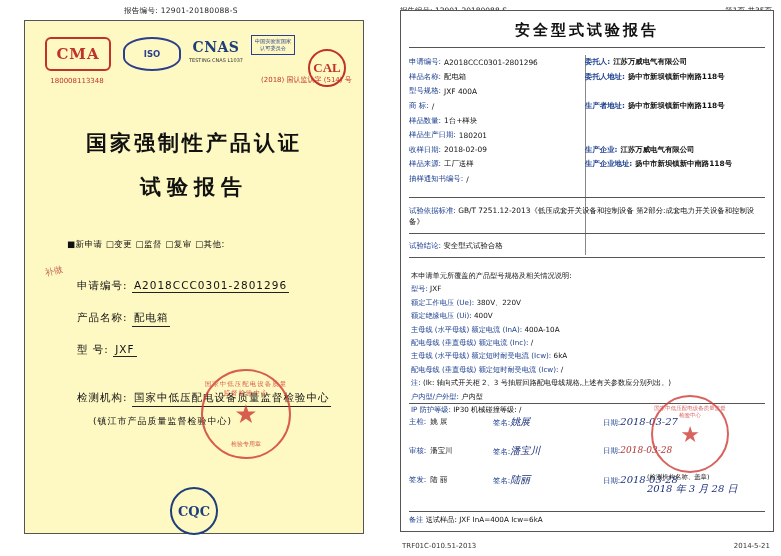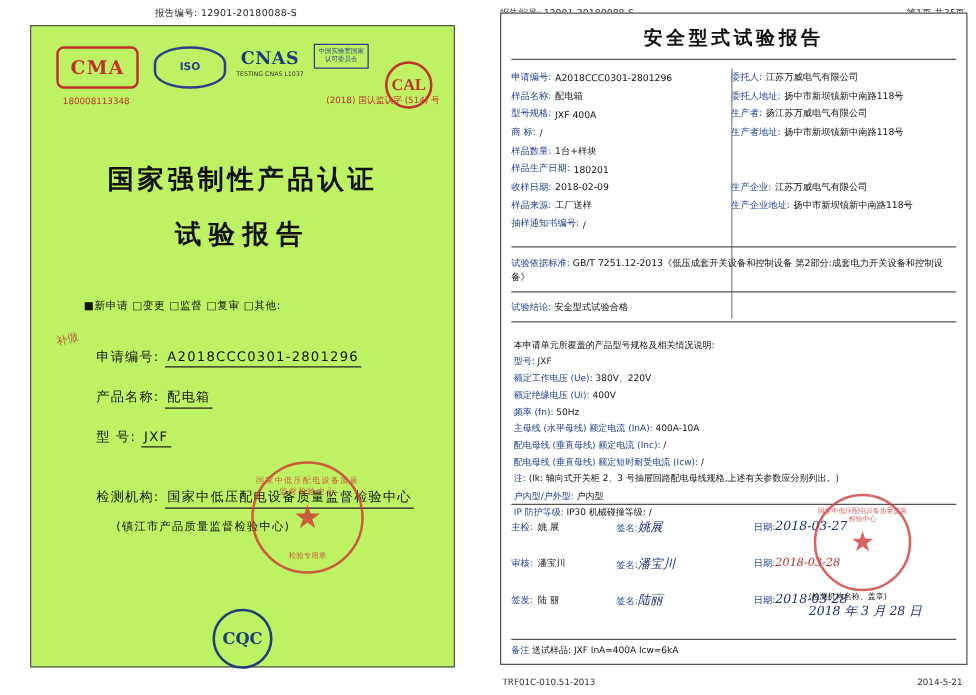--- a/index.html
+++ b/index.html
@@ -2,21 +2,21 @@
 <html><head>
 <meta charset="utf-8">
 <style>
   html,body{margin:0;padding:0;background:#ffffff;}
   body{width:781px;height:556px;overflow:hidden;font-family:"DejaVu Sans","Liberation Sans",sans-serif;color:#1a1a1a;}
   .page{position:relative;width:781px;height:556px;}
 
   
   .left{position:absolute;left:6px;top:4px;width:368px;height:540px;}
   .rep-no{position:absolute;left:118px;top:2px;font-size:7.5px;letter-spacing:.3px;color:#222;}
-  .lbox{position:absolute;left:18px;top:16px;width:338px;height:512px;border:1px solid #555;background:#bef264;}
+  .lbox{position:absolute;left:18px;top:16px;width:338px;height:512px;border:1px solid #555;background:#fef9c3;}
 
   .logos{position:absolute;left:12px;top:14px;width:316px;height:62px;}
   .logo{position:absolute;text-align:center;}
   .cma{left:8px;top:2px;width:64px;}
   .cma .ring{width:62px;height:30px;border:2px solid #c0322b;border-radius:6px;display:flex;align-items:center;justify-content:center;color:#c0322b;font-weight:bold;font-size:15px;letter-spacing:1px;font-family:"DejaVu Serif","Liberation Serif",serif;}
   .cma .num{margin-top:6px;font-size:7px;color:#c0322b;letter-spacing:0;}
 
   .iso{left:86px;top:2px;width:56px;}
   .iso .badge{width:54px;height:30px;border-radius:50%/40%;border:2px solid #2b3f8c;display:flex;align-items:center;justify-content:center;color:#2b3f8c;font-size:8.5px;font-weight:bold;}
 
@@ -61,21 +61,21 @@
   .rhead .l{position:absolute;left:4px;top:0;}
   .rhead .r{position:absolute;right:4px;top:0;}
   .rbox{position:absolute;left:4px;top:6px;width:372px;height:520px;border:1px solid #555;background:#fff;}
 
   .rtitle{position:absolute;left:0;right:0;top:10px;text-align:center;font-size:15px;font-weight:bold;letter-spacing:3px;font-family:"DejaVu Serif","Liberation Serif",serif;color:#111;}
   .hr{position:absolute;left:8px;right:8px;border-top:1px solid #555;}
 
   .grid{position:absolute;left:8px;top:44px;width:356px;font-size:7.4px;color:#111;}
   .grow{display:flex;height:14.6px;align-items:center;}
   .gl{width:176px;display:flex;align-items:center;}
-  .gr{width:180px;display:flex;align-items:center;}
+  .gr{width:180px;display:flex;align-items:center;font-weight:bold;}
   .lab{color:#1c3f8f;white-space:nowrap;}
   .val{margin-left:3px;color:#111;white-space:nowrap;}
 
   .sec{position:absolute;left:8px;font-size:7.4px;color:#1c3f8f;}
   .secval{color:#111;}
 
   .body-list{position:absolute;left:10px;top:258px;width:352px;font-size:7.2px;color:#111;line-height:13.4px;}
   .body-list .k{color:#1c3f8f;}
 
   .sigs{position:absolute;left:8px;top:396px;width:356px;font-size:7.4px;color:#111;}
@@ -199,24 +199,20 @@
           <div class="gr">
               <span class="lab">委托人地址:</span>
               <span class="val">扬中市新坝镇新中南路118号</span>
             </div>
         </div>
         <div class="grow">
           <div class="gl">
               <span class="lab">型号规格:</span>
               <span class="val">JXF 400A</span>
             </div>
-          <div class="gr">
-              <span class="lab">生产者:</span>
-              <span class="val">扬江苏万威电气有限公司</span>
-            </div>
         </div>
         <div class="grow">
           <div class="gl">
               <span class="lab">商    标:</span>
               <span class="val">/</span>
             </div>
           <div class="gr">
               <span class="lab">生产者地址:</span>
               <span class="val">扬中市新坝镇新中南路118号</span>
             </div>
@@ -287,23 +283,23 @@
         <span class="secval">安全型式试验合格</span>
       </div>
 
       <div class="hr" style="top:246px;"></div>
 
       <div class="body-list">
         <div>本申请单元所覆盖的产品型号规格及相关情况说明:</div>
         <div><span class="k">型号:</span> <span>JXF</span></div>
         <div><span class="k">额定工作电压 (Ue):</span> <span>380V、220V</span></div>
         <div><span class="k">额定绝缘电压 (Ui):</span> <span>400V</span></div>
-        <div><span class="k">频率 (fn):</span> <span>50Hz</span></div>
         <div><span class="k">主母线 (水平母线) 额定电流 (InA):</span> <span>400A-10A</span></div>
         <div><span class="k">配电母线 (垂直母线) 额定电流 (Inc):</span> <span>/</span></div>
+        <div><span class="k">主母线 (水平母线) 额定短时耐受电流 (Icw):</span> <span>6kA</span></div>
         <div><span class="k">配电母线 (垂直母线) 额定短时耐受电流 (Icw):</span> <span>/</span></div>
         <div><span class="k">注:</span> <span>(Ik: 轴向式开关柜 2、3 号抽屉回路配电母线规格,上述有关参数应分别列出。)</span></div>
         <div><span class="k">户内型/户外型:</span> <span>户内型</span></div>
         <div><span class="k">IP 防护等级:</span> <span>IP30   机械碰撞等级:</span> <span>/</span></div>
       </div>
 
       <div class="hr" style="top:392px;"></div>
 
       <div class="sigs">
         <div class="srow">

